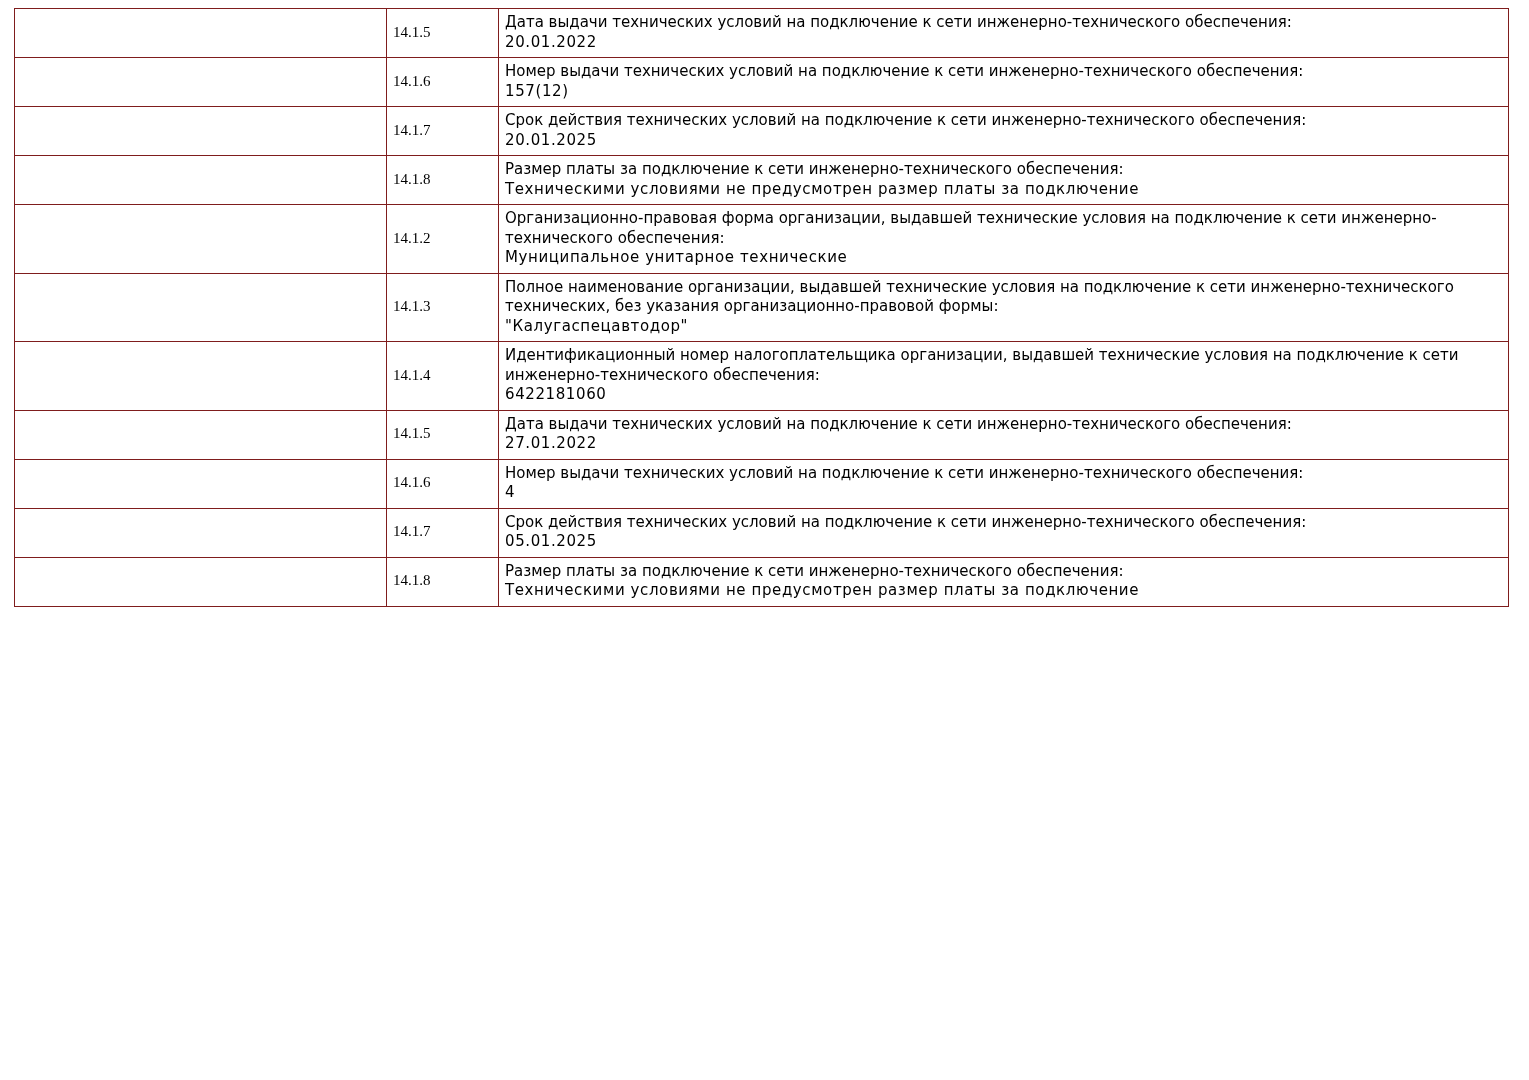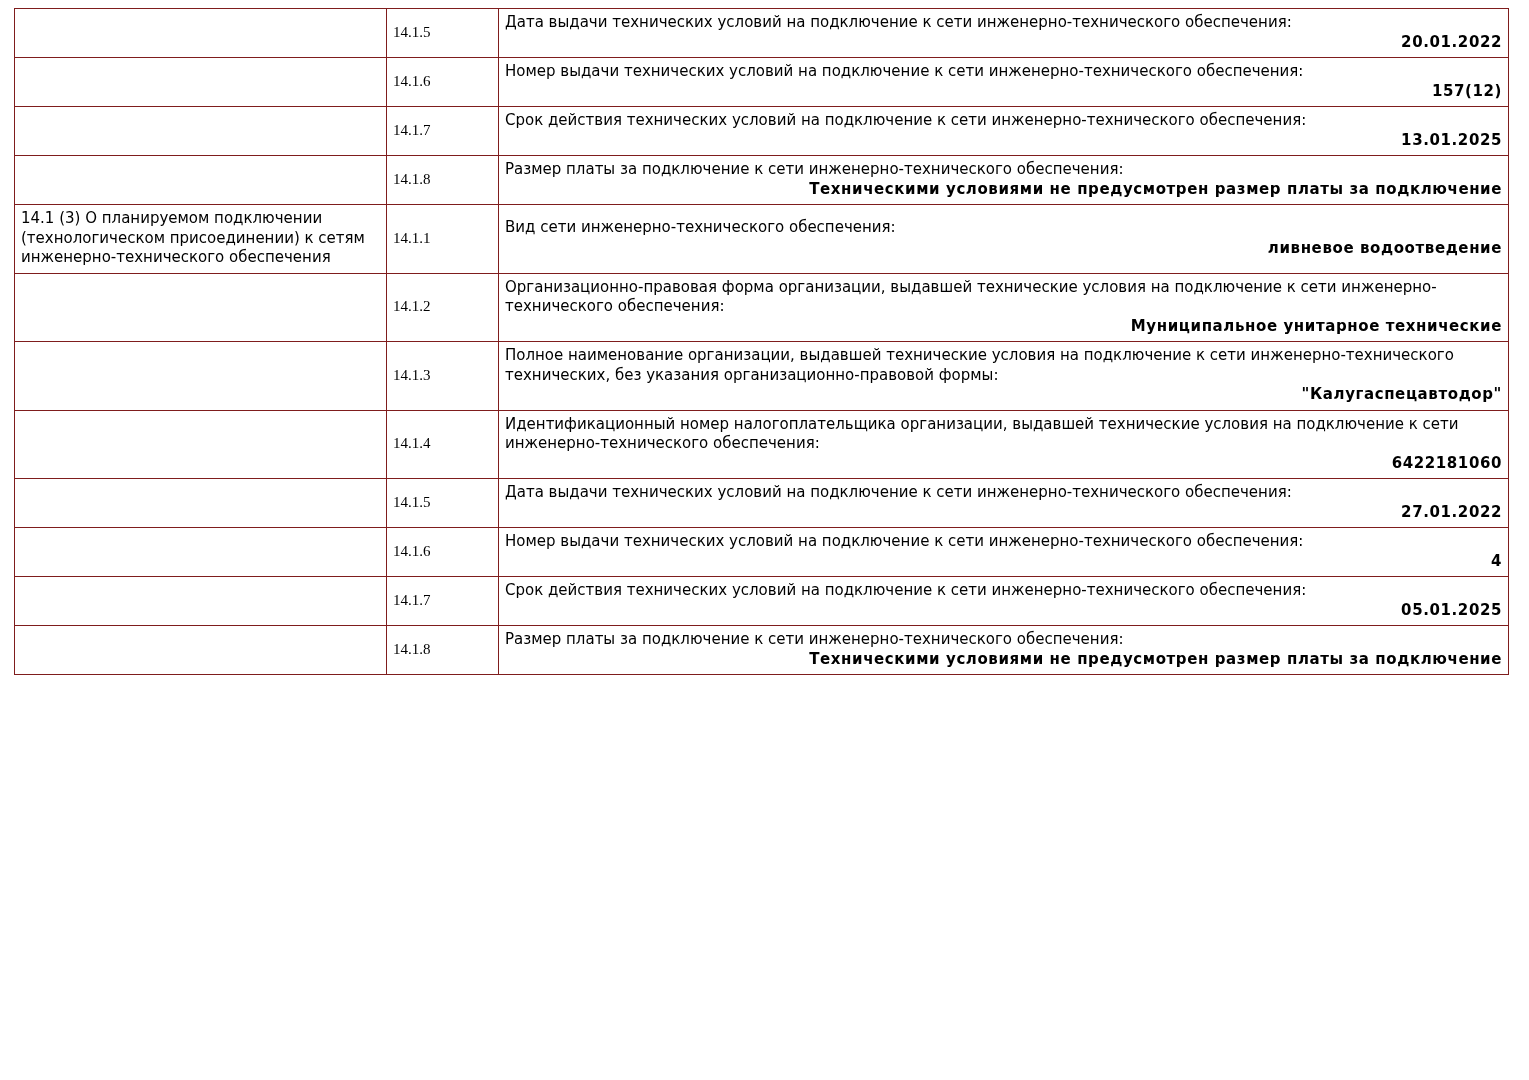--- a/index.html
+++ b/index.html
@@ -47,23 +47,22 @@
   }
   td.body-cell {
     vertical-align: middle;
   }
   .label {
     display: block;
     white-space: normal;
   }
   .value {
     display: block;
-    font-weight: bold;
+    font-weight: normal;
     letter-spacing: 0.2px;
-    text-align: right;
   }
   .value.spaced {
     letter-spacing: 0.6px;
   }
   .gap-top {
     margin-top: 2px;
   }
 </style>
 </head>
 <body>
@@ -93,41 +92,33 @@
           <span class="label">Номер выдачи технических условий на подключение к сети инженерно-технического обеспечения:</span>
           <span class="value spaced">157(12)</span>
         </td>
       </tr>
 
       <tr>
         <td class="left-cell"></td>
         <td class="code-cell">14.1.7</td>
         <td class="body-cell">
           <span class="label">Срок действия технических условий на подключение к сети инженерно-технического обеспечения:</span>
-          <span class="value spaced">13.01.2025</span>
+          <span class="value spaced">20.01.2025</span>
         </td>
       </tr>
 
       <tr>
         <td class="left-cell"></td>
         <td class="code-cell">14.1.8</td>
         <td class="body-cell">
           <span class="label">Размер платы за подключение к сети инженерно-технического обеспечения:</span>
           <span class="value spaced">Техническими условиями не предусмотрен размер платы за подключение</span>
         </td>
       </tr>
 
-      <tr>
-        <td class="left-cell">14.1 (3) О планируемом подключении (технологическом присоединении) к сетям инженерно-технического обеспечения</td>
-        <td class="code-cell">14.1.1</td>
-        <td class="body-cell">
-          <span class="label">Вид сети инженерно-технического обеспечения:</span>
-          <span class="value spaced gap-top">ливневое водоотведение</span>
-        </td>
-      </tr>
 
       <tr>
         <td class="left-cell"></td>
         <td class="code-cell">14.1.2</td>
         <td class="body-cell">
           <span class="label">Организационно-правовая форма организации, выдавшей технические условия на подключение к сети инженерно-технического обеспечения:</span>
           <span class="value spaced">Муниципальное унитарное технические</span>
         </td>
       </tr>
 

